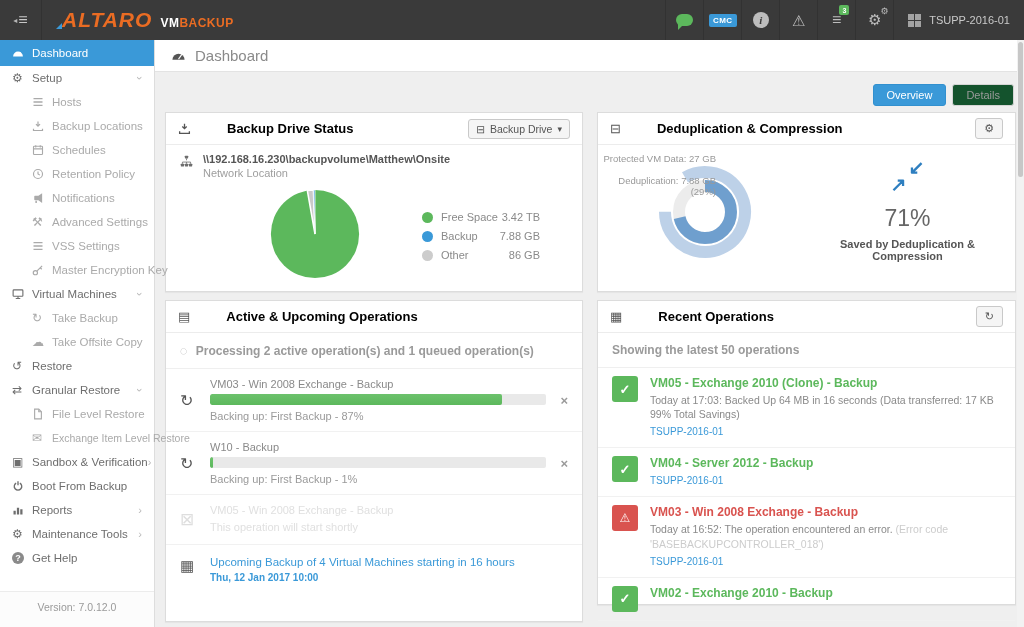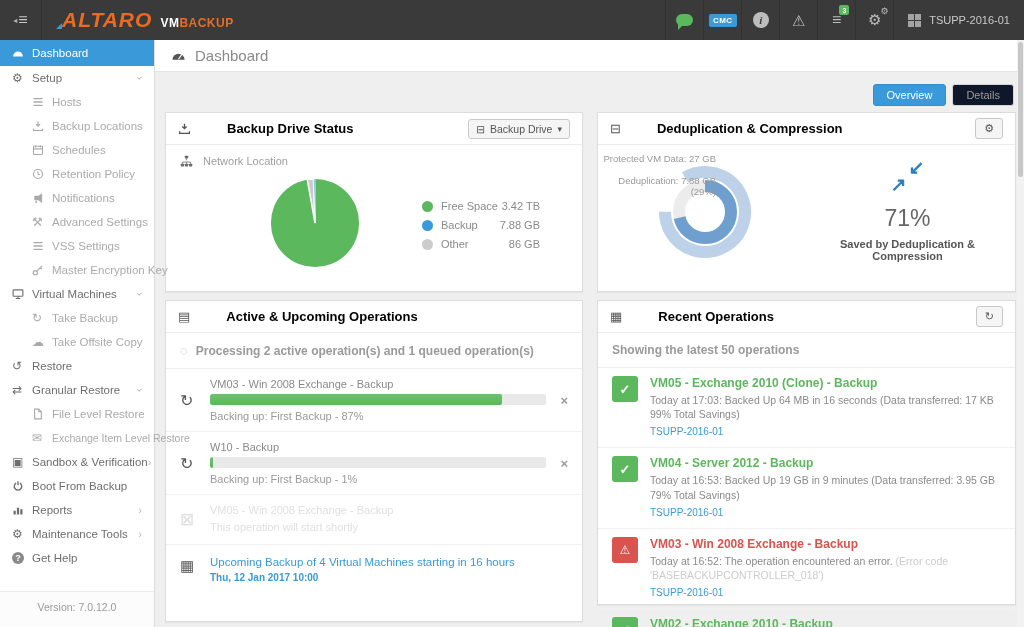--- a/index.html
+++ b/index.html
@@ -47,21 +47,21 @@
   .chev.down { transform:rotate(90deg); }
   .q-circ { width:12px; height:12px; border-radius:50%; background:#8a8a8a; color:#fff; font-size:9px; font-weight:bold; display:flex; align-items:center; justify-content:center; }
   .side-version { position:absolute; bottom:0; left:0; right:0; border-top:1px solid #ececec; background:#fcfcfc; text-align:center; padding:9px 0 14px; color:#9a9a9a; font-size:10.5px; }
 
   
   .main { position:absolute; top:40px; left:155px; right:0; bottom:0; background:#efefef; }
   .page-head { height:32px; background:#fff; border-bottom:1px solid #e3e3e3; display:flex; align-items:center; padding-left:16px; color:#555; }
   .page-head svg { width:15px; height:15px; }
   .page-title { font-size:15px; color:#8a8a8a; margin-left:9px; }
   .toggle-row { position:absolute; top:44px; right:10px; display:flex; gap:6px; }
-  .btn-toggle { font-size:11px; padding:4px 13px; border-radius:3px; border:1px solid #d5d5d5; background:#0f172a; color:#9a9a9a; cursor:pointer; font-family:inherit; }
+  .btn-toggle { font-size:11px; padding:4px 13px; border-radius:3px; border:1px solid #d5d5d5; background:#14532d; color:#9a9a9a; cursor:pointer; font-family:inherit; }
   .btn-toggle.active { background:#3a99d8; border-color:#3190cf; color:#fff; }
   .fake-scrollbar { position:absolute; top:0; right:0; width:7px; bottom:0; background:#f2f2f2; }
   .fake-scrollbar .thumb { position:absolute; top:2px; left:1px; width:5px; height:135px; background:#c7c7c7; border-radius:3px; }
 
   
   .panel { position:absolute; background:#fff; border:1px solid #dcdcdc; box-shadow:0 1px 1px rgba(0,0,0,.04); }
   .p-head { height:32px; display:flex; align-items:center; padding:0 12px; border-bottom:1px solid #ececec; color:#555; }
   .p-head .picon { font-size:13px; margin-right:9px; display:inline-flex; }
   .p-head .picon svg { width:13px; height:13px; }
   .p-title { font-size:13px; font-weight:bold; color:#000000;padding-left:27px; }
@@ -380,20 +380,21 @@
                 <rect x="1" y="10.8" width="4" height="3.2" rx=".5"></rect>
                 <rect x="6" y="10.8" width="4" height="3.2" rx=".5"></rect>
                 <rect x="11" y="10.8" width="4" height="3.2" rx=".5"></rect>
               </g>
               <g stroke="currentColor" fill="none">
                 <path d="M8 4.2v2.3M3 10.8V8.7h10v2.1M8 8.7v2.1"></path>
               </g>
             </svg>
           </span>
         <div>
+          <div class="loc-path">\\192.168.16.230\backupvolume\Matthew\Onsite</div>
           <div class="loc-type">Network Location</div>
         </div>
       </div>
       <div class="drive-chart">
         <div class="pie-wrap">
           <svg width="98" height="98" viewBox="0 0 100 100">
             <circle cx="50" cy="50" r="45" fill="#5cb85c"></circle>
             <path d="M50 50 L42.2 5.7 A45 45 0 0 1 48.4 5.03 Z" fill="#c9c9c9" stroke="#ffffff" stroke-width="1.6"></path>
             <path d="M50 50 L48.4 5.03 L50 5 Z" fill="#3a99d8" stroke="#ffffff" stroke-width="0.8"></path>
           </svg>
@@ -516,21 +517,20 @@
           <div class="rec-name ok">VM05 - Exchange 2010 (Clone) - Backup</div>
           <div class="rec-detail">Today at 17:03: Backed Up 64 MB in 16 seconds (Data transferred: 17 KB 99% Total Savings)</div>
           <span class="rec-link">TSUPP-2016-01</span>
         </div>
       </div>
 
       <div class="rec-row">
         <span class="status-sq ok">✓</span>
         <div class="rec-main">
           <div class="rec-name ok">VM04 - Server 2012 - Backup</div>
-          <div class="rec-detail">Today at 16:53: Backed Up 19 GB in 9 minutes (Data transferred: 3.95 GB 79% Total Savings)</div>
           <span class="rec-link">TSUPP-2016-01</span>
         </div>
       </div>
 
       <div class="rec-row">
         <span class="status-sq err">⚠</span>
         <div class="rec-main">
           <div class="rec-name err">VM03 - Win 2008 Exchange - Backup</div>
           <div class="rec-detail">
             <span>Today at 16:52: The operation encountered an error.</span>

